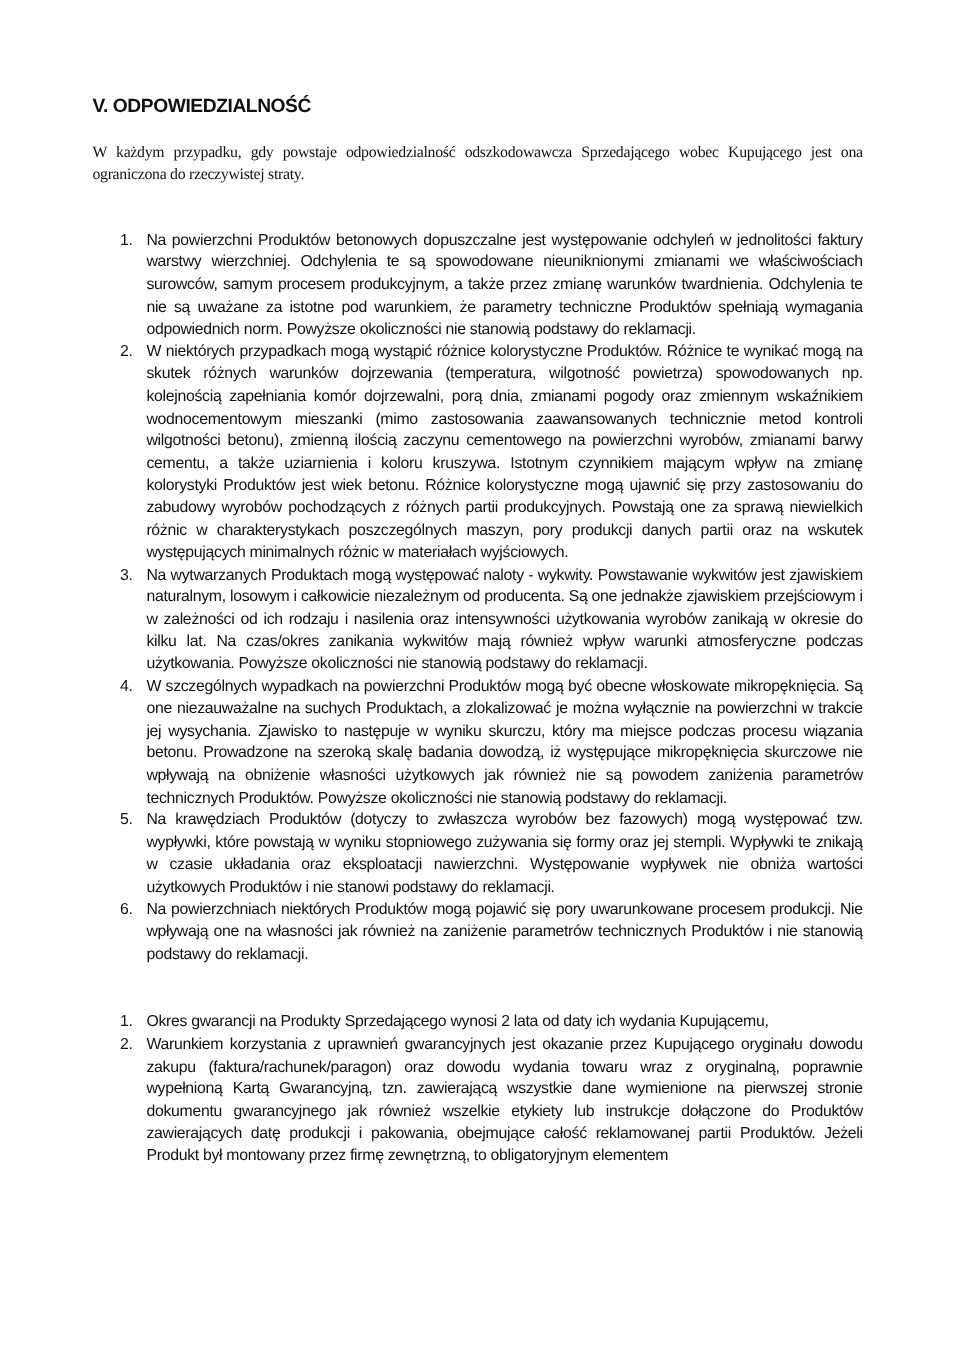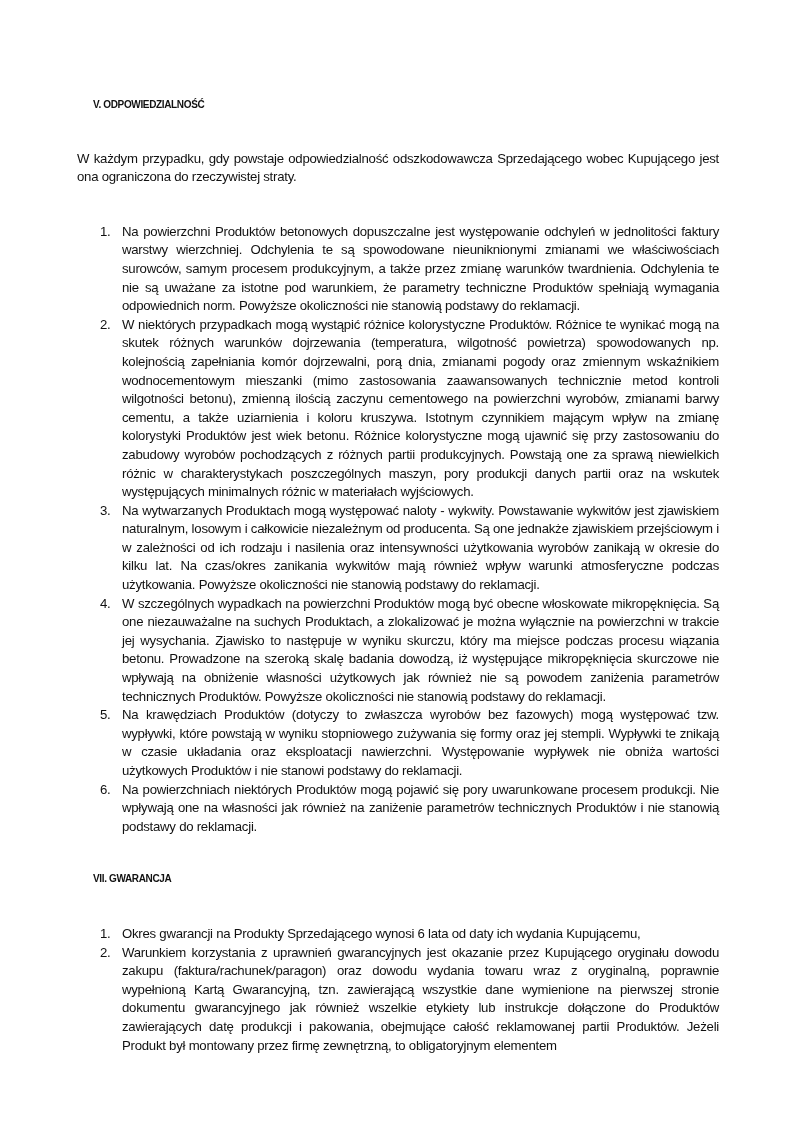--- a/index.html
+++ b/index.html
@@ -19,27 +19,28 @@
       position: absolute;
       left: 77px;
       top: 80px;
       width: 642px;
       font-size: 13.2px;
       line-height: 18.6px;
       letter-spacing: -0.25px;
     }
     .section-heading {
       font-weight: bold;
-      margin: 16px;
-      font-size: 10px;
+      margin: 0;
+      font-size: 16px;
       letter-spacing: -0.35px;
     }
     .para {
       margin: 0;
       text-align: justify;
+      font-family: Liberation Serif, serif;
     }
     .gap-after-heading { height: 19px; }
     .gap-after-para { height: 16px; }
     .gap-after-list { height: 18px; }
     ol.list {
       list-style: none;
       margin: 0;
       padding: 0;
     }
     ol.list li {
@@ -93,26 +94,25 @@
       <li>
         <span class="num">6.</span>
         <span>Na powierzchniach niektórych Produktów mogą pojawić się pory uwarunkowane procesem produkcji. Nie wpływają one na własności jak również na zaniżenie parametrów technicznych Produktów i nie stanowią podstawy do reklamacji.</span>
       </li>
     </ol>
   </section>
 
   <div class="gap-after-list"></div>
 
   <section>
-    <h2 class="section-heading">VII. GWARANCJA</h2>
     <div class="list-gap-top"></div>
     <ol class="list">
       <li>
         <span class="num">1.</span>
-        <span>Okres gwarancji na Produkty Sprzedającego wynosi 6 lata od daty ich wydania Kupującemu,</span>
+        <span>Okres gwarancji na Produkty Sprzedającego wynosi 2 lata od daty ich wydania Kupującemu,</span>
       </li>
       <li>
         <span class="num">2.</span>
         <span>Warunkiem korzystania z uprawnień gwarancyjnych jest okazanie przez Kupującego oryginału dowodu zakupu (faktura/rachunek/paragon) oraz dowodu wydania towaru wraz z oryginalną, poprawnie wypełnioną Kartą Gwarancyjną, tzn. zawierającą wszystkie dane wymienione na pierwszej stronie dokumentu gwarancyjnego jak również wszelkie etykiety lub instrukcje dołączone do Produktów zawierających datę produkcji i pakowania, obejmujące całość reklamowanej partii Produktów. Jeżeli Produkt był montowany przez firmę zewnętrzną, to obligatoryjnym elementem</span>
       </li>
     </ol>
   </section>
 
 </div>
 

